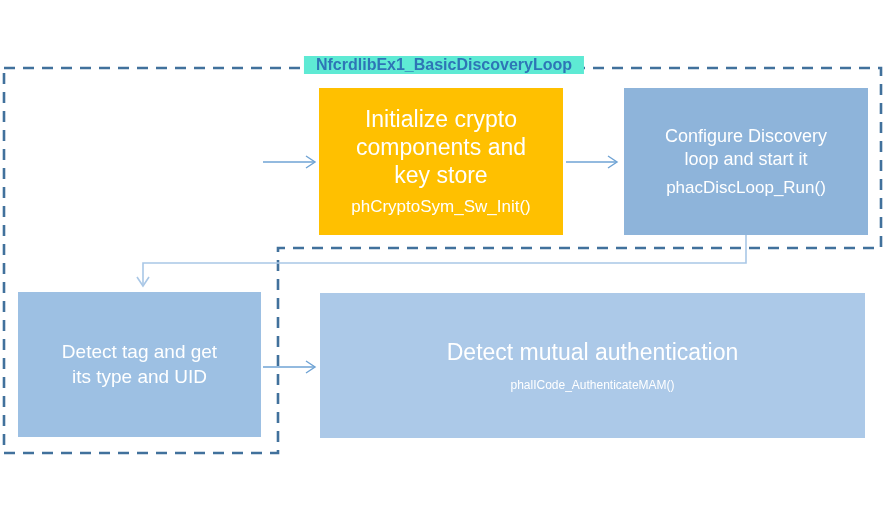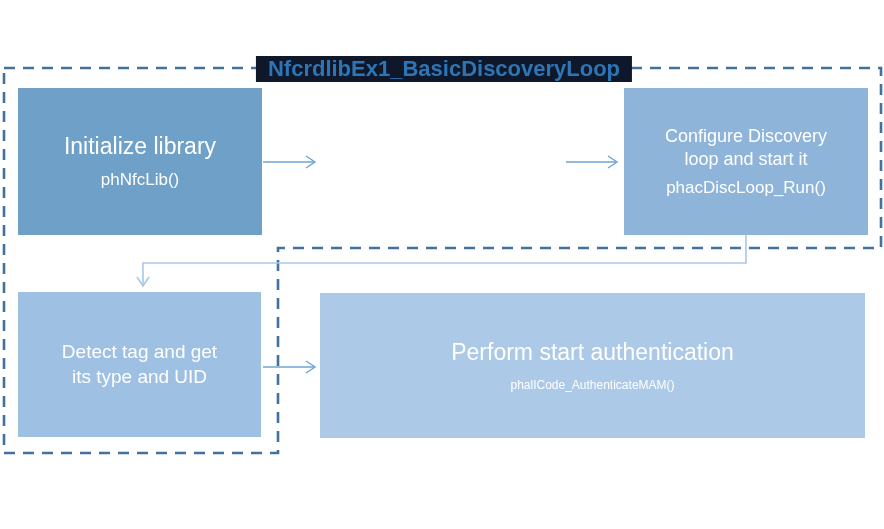--- a/index.html
+++ b/index.html
@@ -8,22 +8,22 @@
     background:#ffffff; overflow:hidden;
     font-family:"Liberation Sans", sans-serif;
   }
   .lines { position:absolute; left:0; top:0; z-index:1; }
   .dashed { fill:none; stroke:#41719C; stroke-width:2.6; stroke-dasharray:11 8; }
   .conn line, .conn polyline { fill:none; stroke:#6FA3D4; stroke-width:1.4; }
   .conn.pale line, .conn.pale polyline { stroke:#A9C7E6; stroke-width:1.6; }
 
   .diagram-title {
     position:absolute; z-index:3; left:444px; top:56px; transform:translateX(-50%);
-    background:#0f172a; padding:0 12px;
-    font-size:22px; font-weight:bold; color:#2E75B6; white-space:nowrap;
+    background:#5eead4; padding:0 12px;
+    font-size:16px; font-weight:bold; color:#2E75B6; white-space:nowrap;
   }
 
   .box {
     position:absolute; z-index:2;
     display:flex; flex-direction:column; align-items:center; justify-content:center;
     color:#ffffff; text-align:center; line-height:1.22;
   }
   .box1 { left:18px;  top:88px;  width:244px; height:147px; background:#6FA0C8; }
   .box2 { left:319px; top:88px;  width:244px; height:147px; background:#FFC000; }
   .box3 { left:624px; top:88px;  width:244px; height:147px; background:#8EB4DA; }
@@ -67,33 +67,33 @@
     </g>
 
     <g class="conn">
       <line x1="263" y1="367" x2="314" y2="367"></line>
       <polyline points="306,361 315,367 306,373"></polyline>
     </g>
   </svg>
 
   <div class="diagram-title">NfcrdlibEx1_BasicDiscoveryLoop</div>
 
-  <div class="box box1">
-    <div class="box-title">Initialize library</div>
-    <div class="box-sub">phNfcLib()</div>
+
+  <div class="box box2">
+    <div class="box-title">Initialize crypto components and key store</div>
+    <div class="box-sub">phCryptoSym_Sw_Init()</div>
   </div>
-
 
   <div class="box box4">
     <div class="box-title">Detect tag and get its type and UID</div>
   </div>
 
   <div class="box box3">
     <div class="box-title">Configure Discovery loop and start it</div>
     <div class="box-sub">phacDiscLoop_Run()</div>
   </div>
 
   <div class="box box5">
-    <div class="box-title">Perform start authentication</div>
+    <div class="box-title">Detect mutual authentication</div>
     <div class="box-sub">phalICode_AuthenticateMAM()</div>
   </div>
 
 </div>
 
 </body></html>

